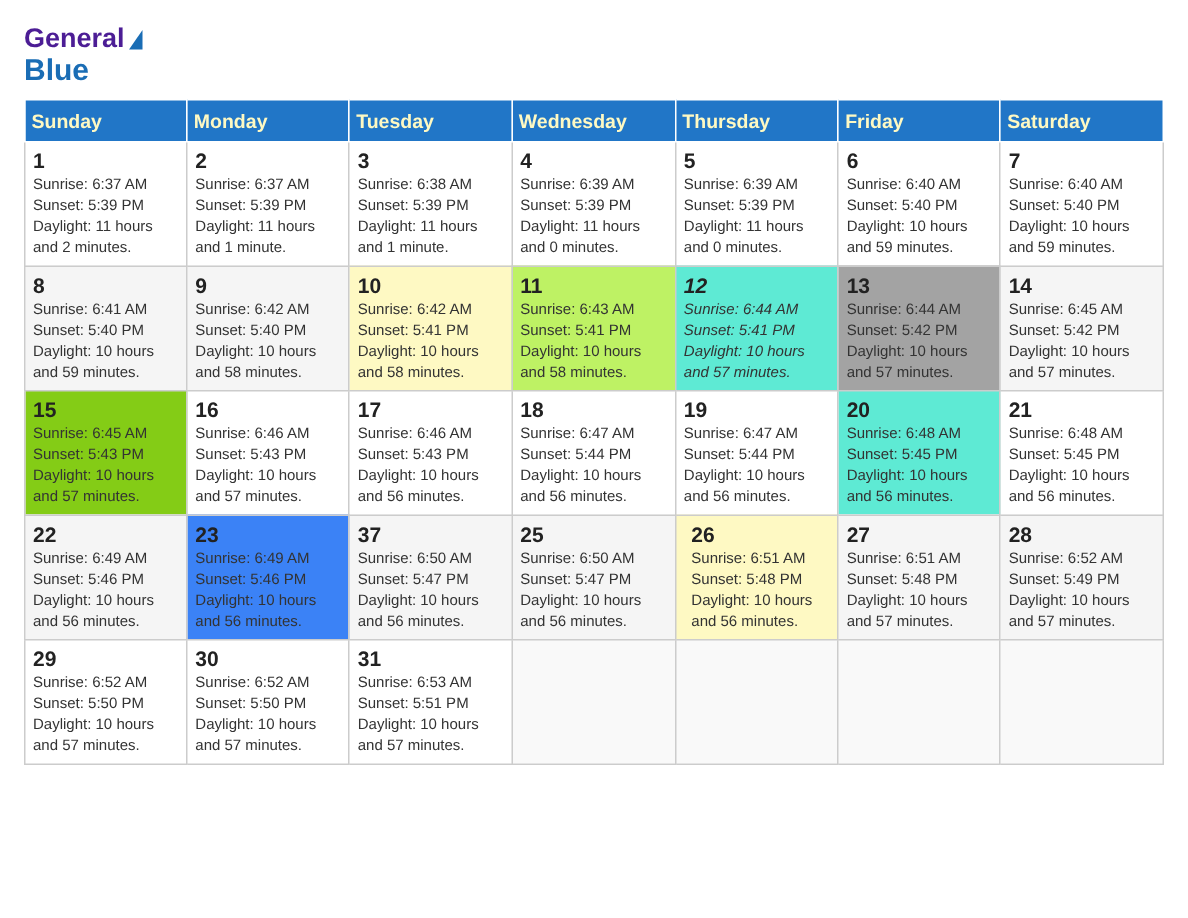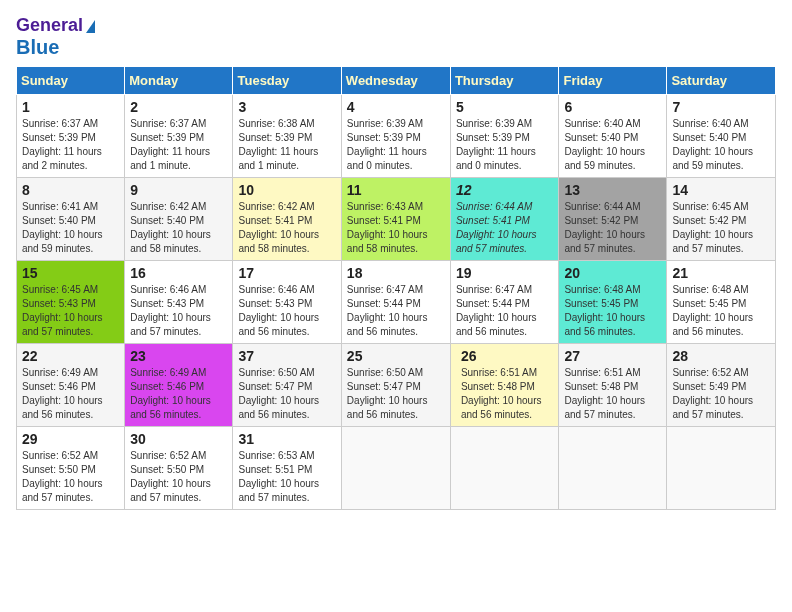--- a/index.html
+++ b/index.html
@@ -250,21 +250,21 @@
 Daylight: 10 hours and 56 minutes.</div>
         </td>
       </tr>
       <tr>
         <td style="background: rgb(245, 245, 245);">
           <span class="day-num">22</span>
           <div class="day-detail" style="white-space: pre-line;">Sunrise: 6:49 AM
 Sunset: 5:46 PM
 Daylight: 10 hours and 56 minutes.</div>
         </td>
-        <td style="background: #d946ef;">
+        <td style="background: #3b82f6;">
           <span class="day-num">23</span>
           <div class="day-detail" style="white-space: pre-line;">Sunrise: 6:49 AM
 Sunset: 5:46 PM
 Daylight: 10 hours and 56 minutes.</div>
         </td>
         <td style="background: rgb(245, 245, 245);">
           <span class="day-num">37</span>
           <div class="day-detail" style="white-space: pre-line;">Sunrise: 6:50 AM
 Sunset: 5:47 PM
 Daylight: 10 hours and 56 minutes.</div>

